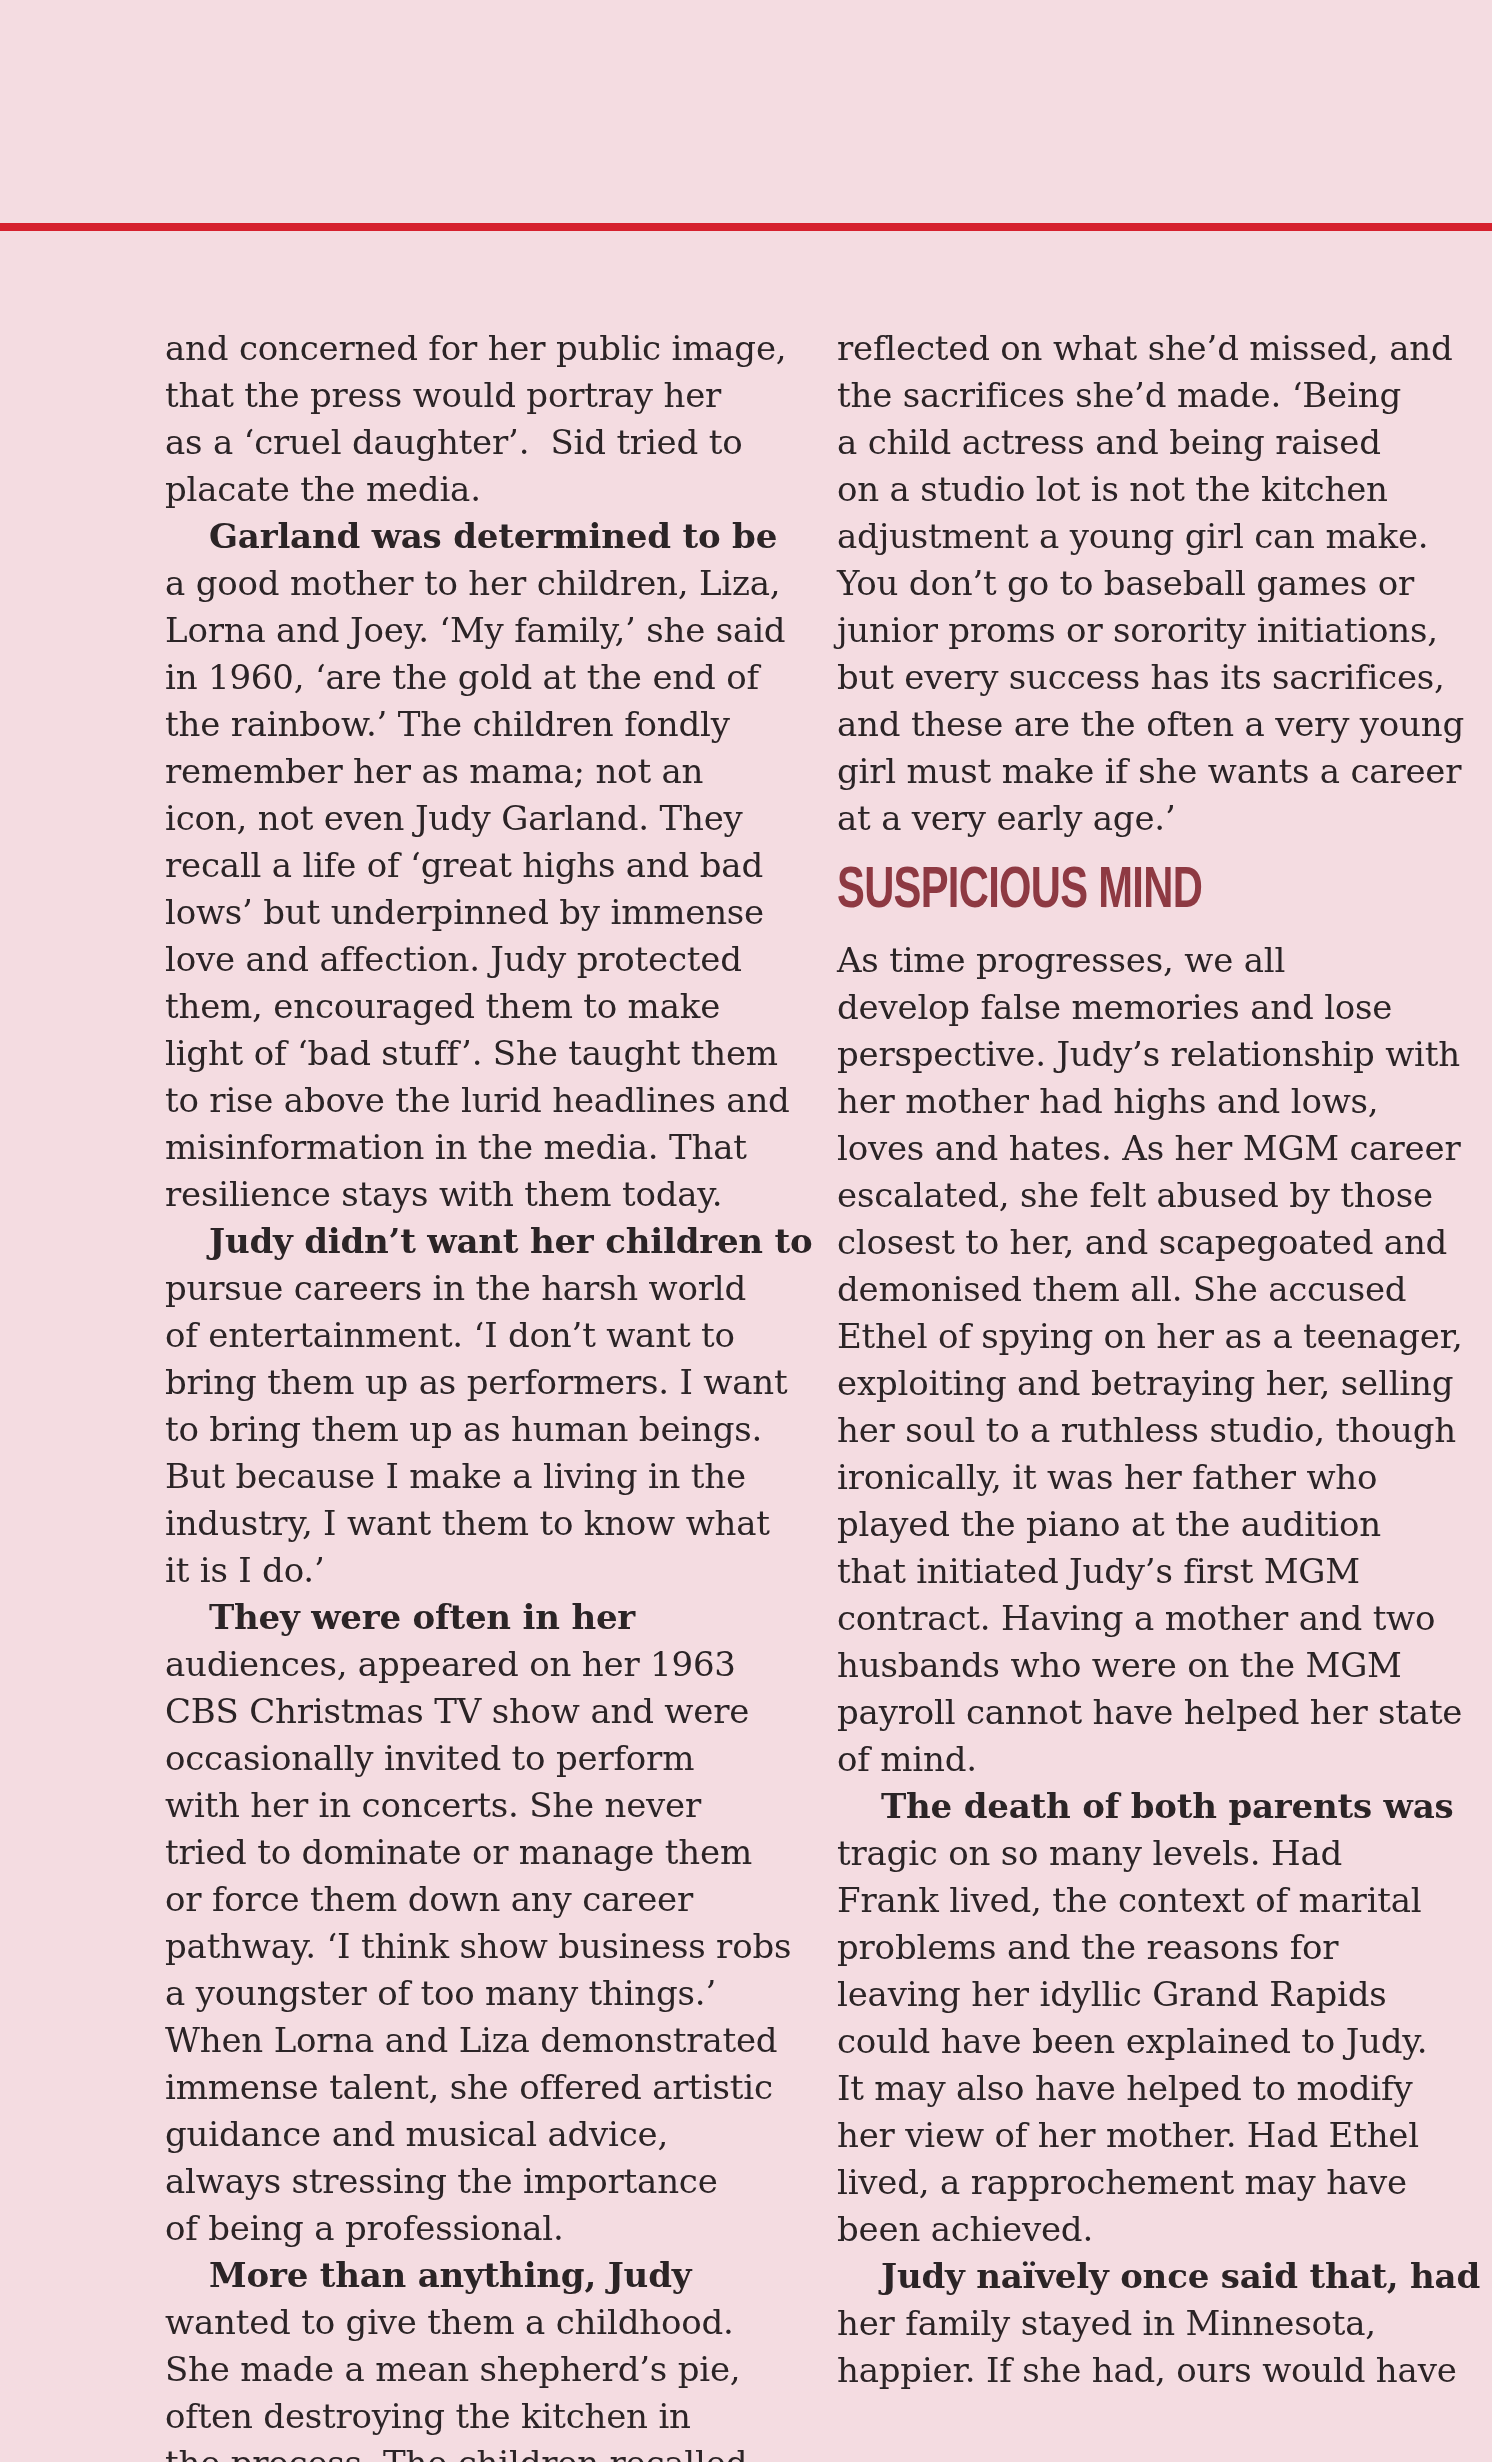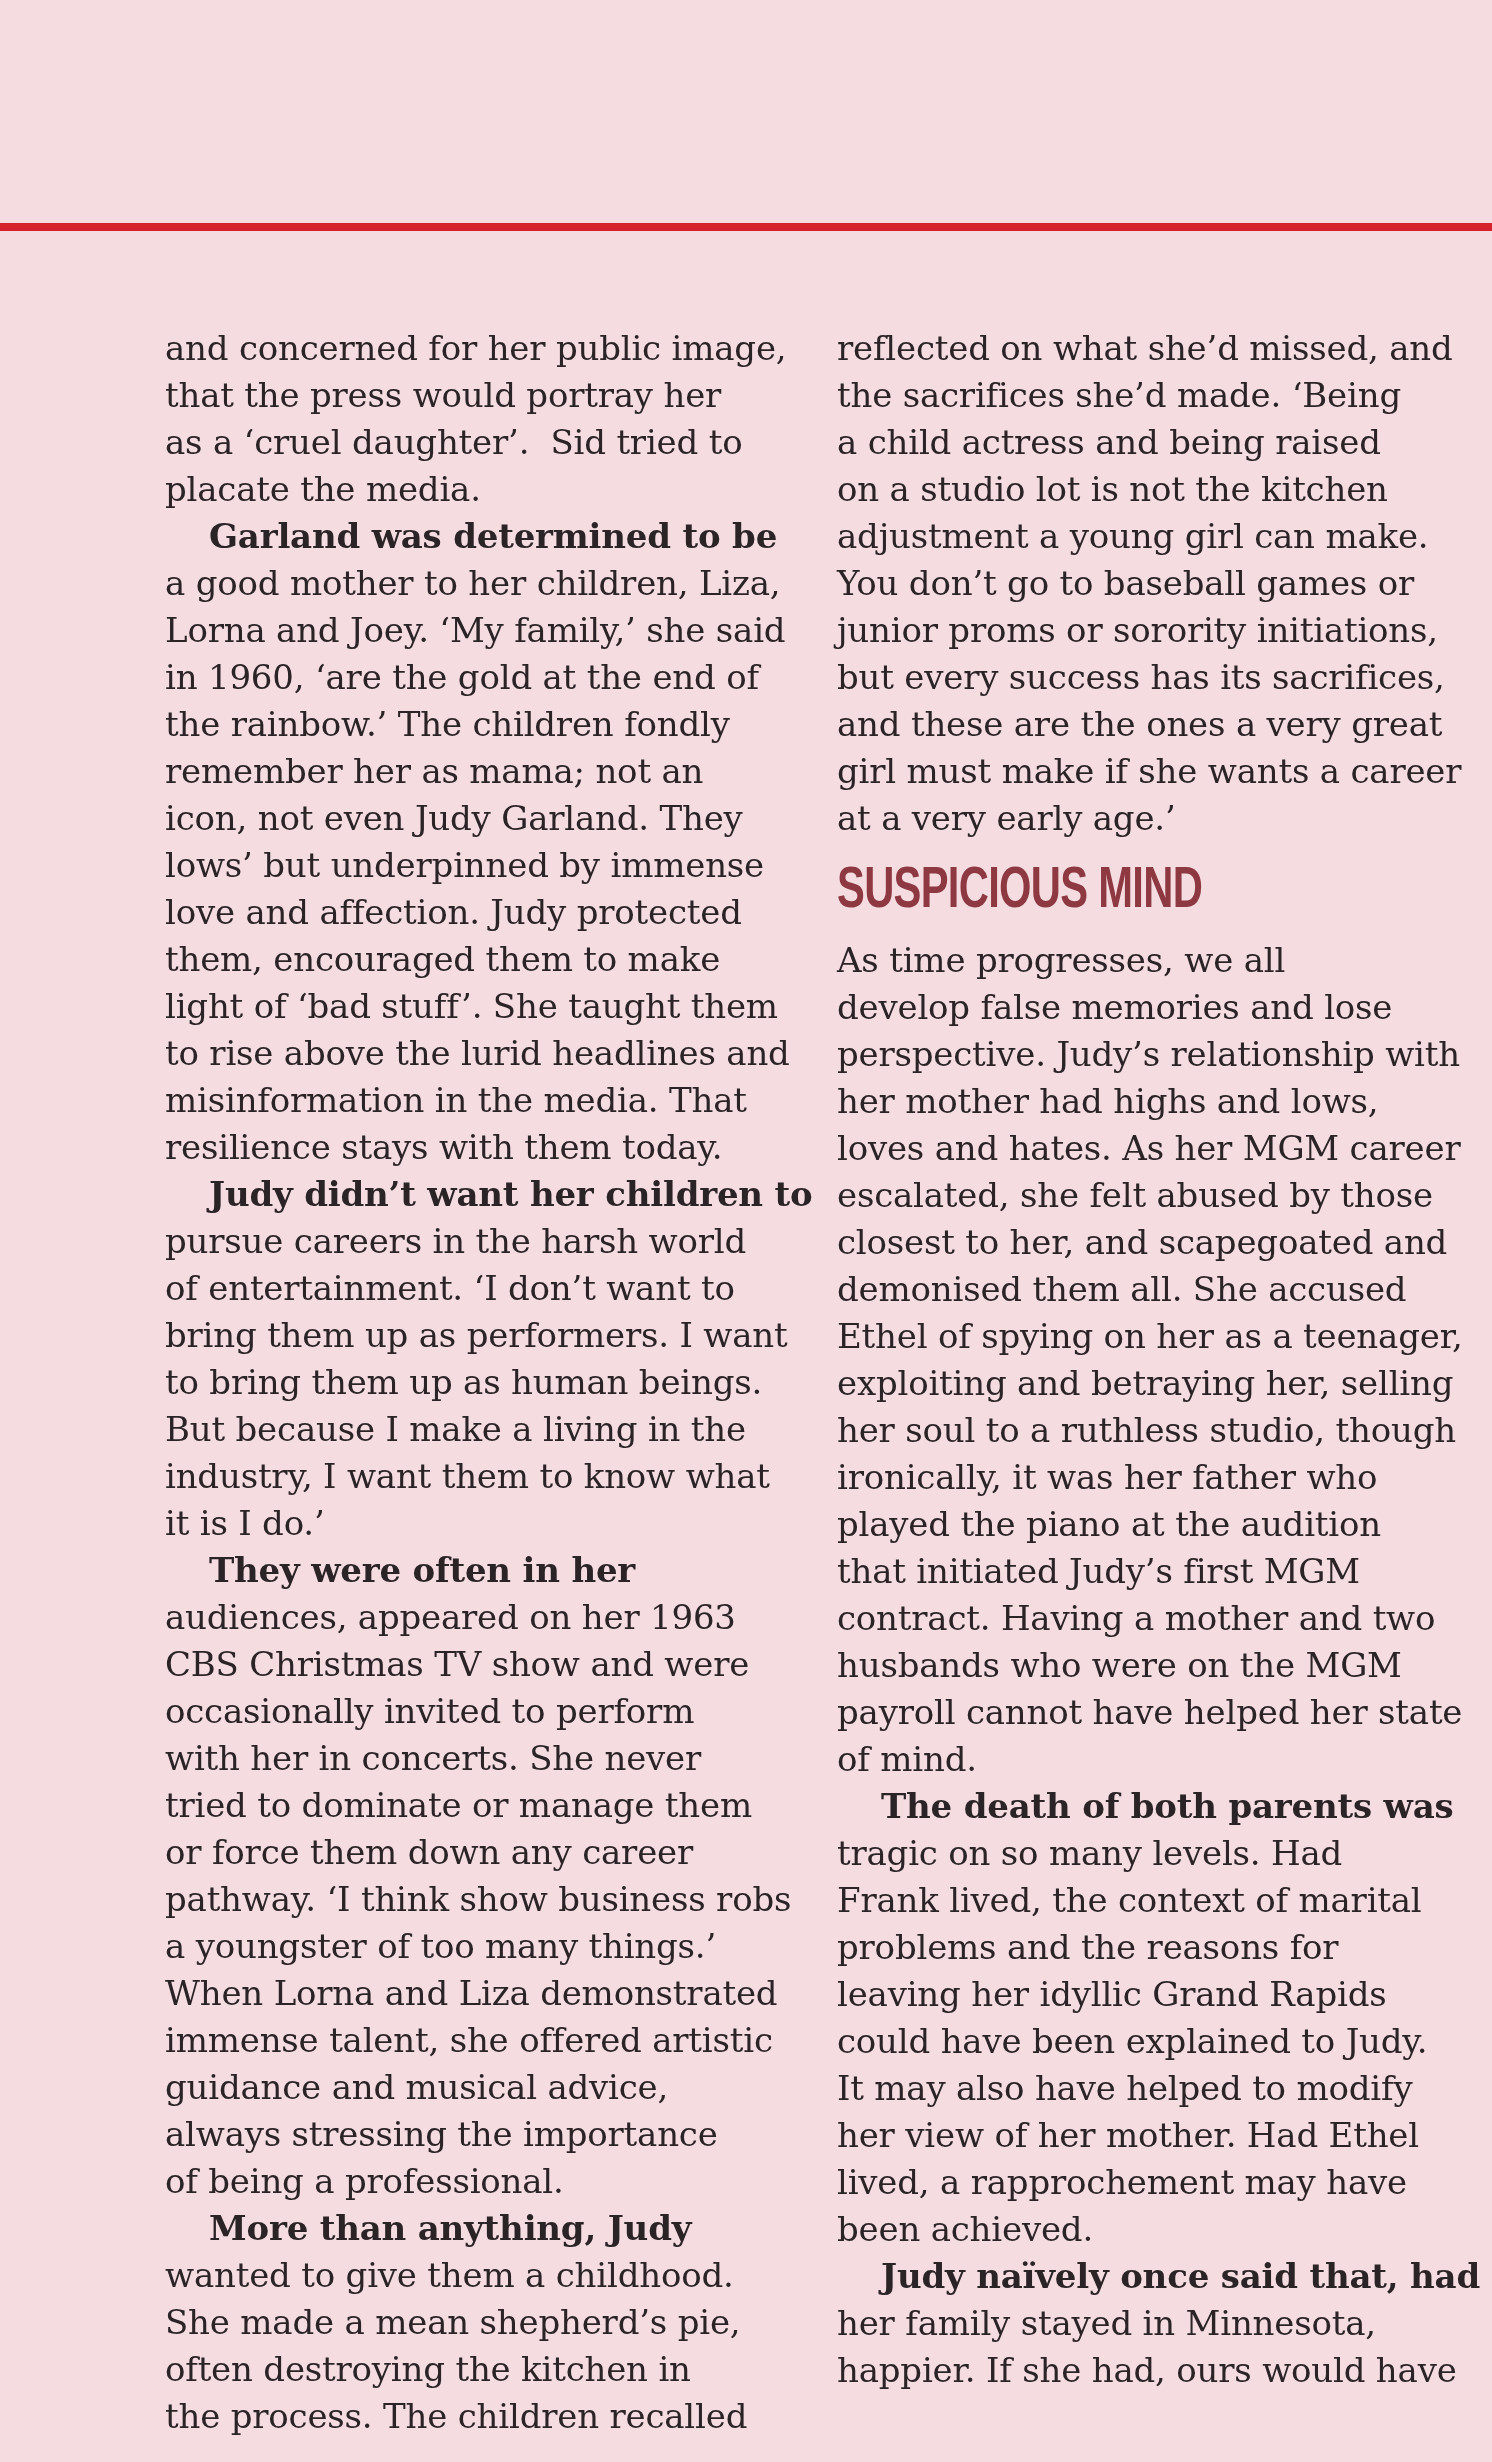--- a/index.html
+++ b/index.html
@@ -60,20 +60,21 @@
       <div class="line">placate the media.</div>
     </div>
     <div class="para">
       <div class="line indent">Garland was determined to be</div>
       <div class="line">a good mother to her children, Liza,</div>
       <div class="line">Lorna and Joey. ‘My family,’ she said</div>
       <div class="line">in 1960, ‘are the gold at the end of</div>
       <div class="line">the rainbow.’ The children fondly</div>
       <div class="line">remember her as mama; not an</div>
       <div class="line">icon, not even Judy Garland. They</div>
+      <div class="line">recall a life of ‘great highs and bad</div>
       <div class="line">lows’ but underpinned by immense</div>
       <div class="line">love and affection. Judy protected</div>
       <div class="line">them, encouraged them to make</div>
       <div class="line">light of ‘bad stuff’. She taught them</div>
       <div class="line">to rise above the lurid headlines and</div>
       <div class="line">misinformation in the media. That</div>
       <div class="line">resilience stays with them today.</div>
     </div>
     <div class="para">
       <div class="line indent">Judy didn’t want her children to</div>
@@ -114,21 +115,21 @@
   <div>
       <div class="para">
         <div class="line">reflected on what she’d missed, and</div>
         <div class="line">the sacrifices she’d made. ‘Being</div>
         <div class="line">a child actress and being raised</div>
         <div class="line">on a studio lot is not the kitchen</div>
         <div class="line">adjustment a young girl can make.</div>
         <div class="line">You don’t go to baseball games or</div>
         <div class="line">junior proms or sorority initiations,</div>
         <div class="line">but every success has its sacrifices,</div>
-        <div class="line">and these are the ones a very great</div>
+        <div class="line">and these are the often a very young</div>
         <div class="line">girl must make if she wants a career</div>
         <div class="line">at a very early age.’</div>
       </div>
     </div>
   <h2 class="heading">SUSPICIOUS MIND</h2>
   <div>
       <div class="para">
         <div class="line">As time progresses, we all</div>
         <div class="line">develop false memories and lose</div>
         <div class="line">perspective. Judy’s relationship with</div>

